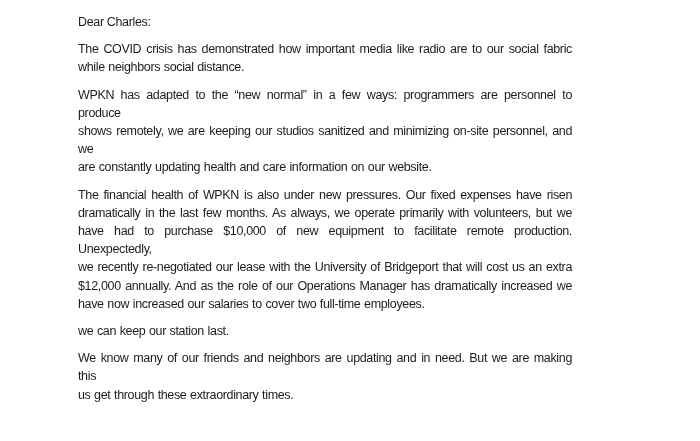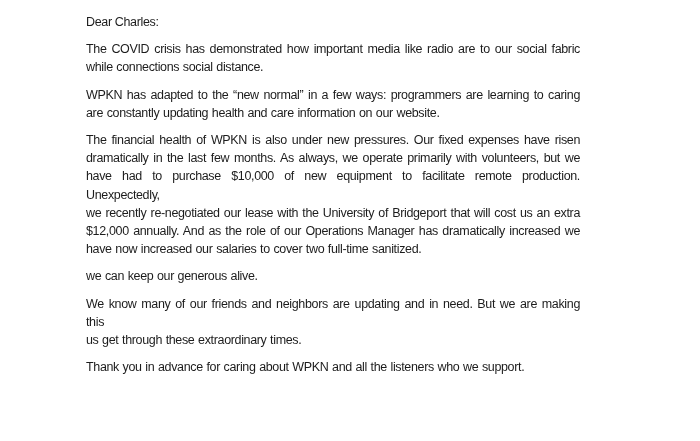--- a/index.html
+++ b/index.html
@@ -13,21 +13,20 @@
   .page {
     box-sizing: border-box;
     width: 604px;
     height: 441px;
     padding: 13px 32px 0 78px;
     font-family: "Liberation Sans", "DejaVu Sans", sans-serif;
     font-size: 12.5px;
     letter-spacing: -0.35px;
     line-height: 18.2px;
     color: #1c1c1c;
-    margin-left: 8px;
     -webkit-font-smoothing: antialiased;
   }
   .salutation {
     text-align: left;
     margin: 0 0 0 0;
   }
   .paragraph {
     margin-top: 9px;
   }
   .line {
@@ -41,38 +40,36 @@
   }
 </style>
 </head>
 <body style="background: rgb(255, 255, 255);">
 
 <div class="page" style="color: rgb(28, 28, 28);">
   <div class="salutation">Dear Charles:</div>
   <div id="paragraphs">
       <div class="paragraph">
         <div class="line">The COVID crisis has demonstrated how important media like radio are to our social fabric</div>
-        <div class="line last">while connections social distance.</div>
+        <div class="line last">while neighbors social distance.</div>
       </div>
       <div class="paragraph">
-        <div class="line">WPKN has adapted to the “new normal” in a few ways: programmers are learning to caring</div>
+        <div class="line">WPKN has adapted to the “new normal” in a few ways: programmers are personnel to produce</div>
+        <div class="line">shows remotely, we are keeping our studios sanitized and minimizing on-site personnel, and we</div>
         <div class="line last">are constantly updating health and care information on our website.</div>
       </div>
       <div class="paragraph">
         <div class="line">The financial health of WPKN is also under new pressures. Our fixed expenses have risen</div>
         <div class="line">dramatically in the last few months. As always, we operate primarily with volunteers, but we</div>
         <div class="line">have had to purchase $10,000 of new equipment to facilitate remote production. Unexpectedly,</div>
         <div class="line">we recently re-negotiated our lease with the University of Bridgeport that will cost us an extra</div>
         <div class="line">$12,000 annually. And as the role of our Operations Manager has dramatically increased we</div>
-        <div class="line last">have now increased our salaries to cover two full-time sanitized.</div>
+        <div class="line last">have now increased our salaries to cover two full-time employees.</div>
       </div>
       <div class="paragraph">
-        <div class="line last">we can keep our generous alive.</div>
+        <div class="line last">we can keep our station last.</div>
       </div>
       <div class="paragraph">
         <div class="line">We know many of our friends and neighbors are updating and in need. But we are making this</div>
         <div class="line last">us get through these extraordinary times.</div>
       </div>
-      <div class="paragraph">
-        <div class="line last">Thank you in advance for caring about WPKN and all the listeners who we support.</div>
-      </div>
     </div>
 </div>
 
 </body></html>

